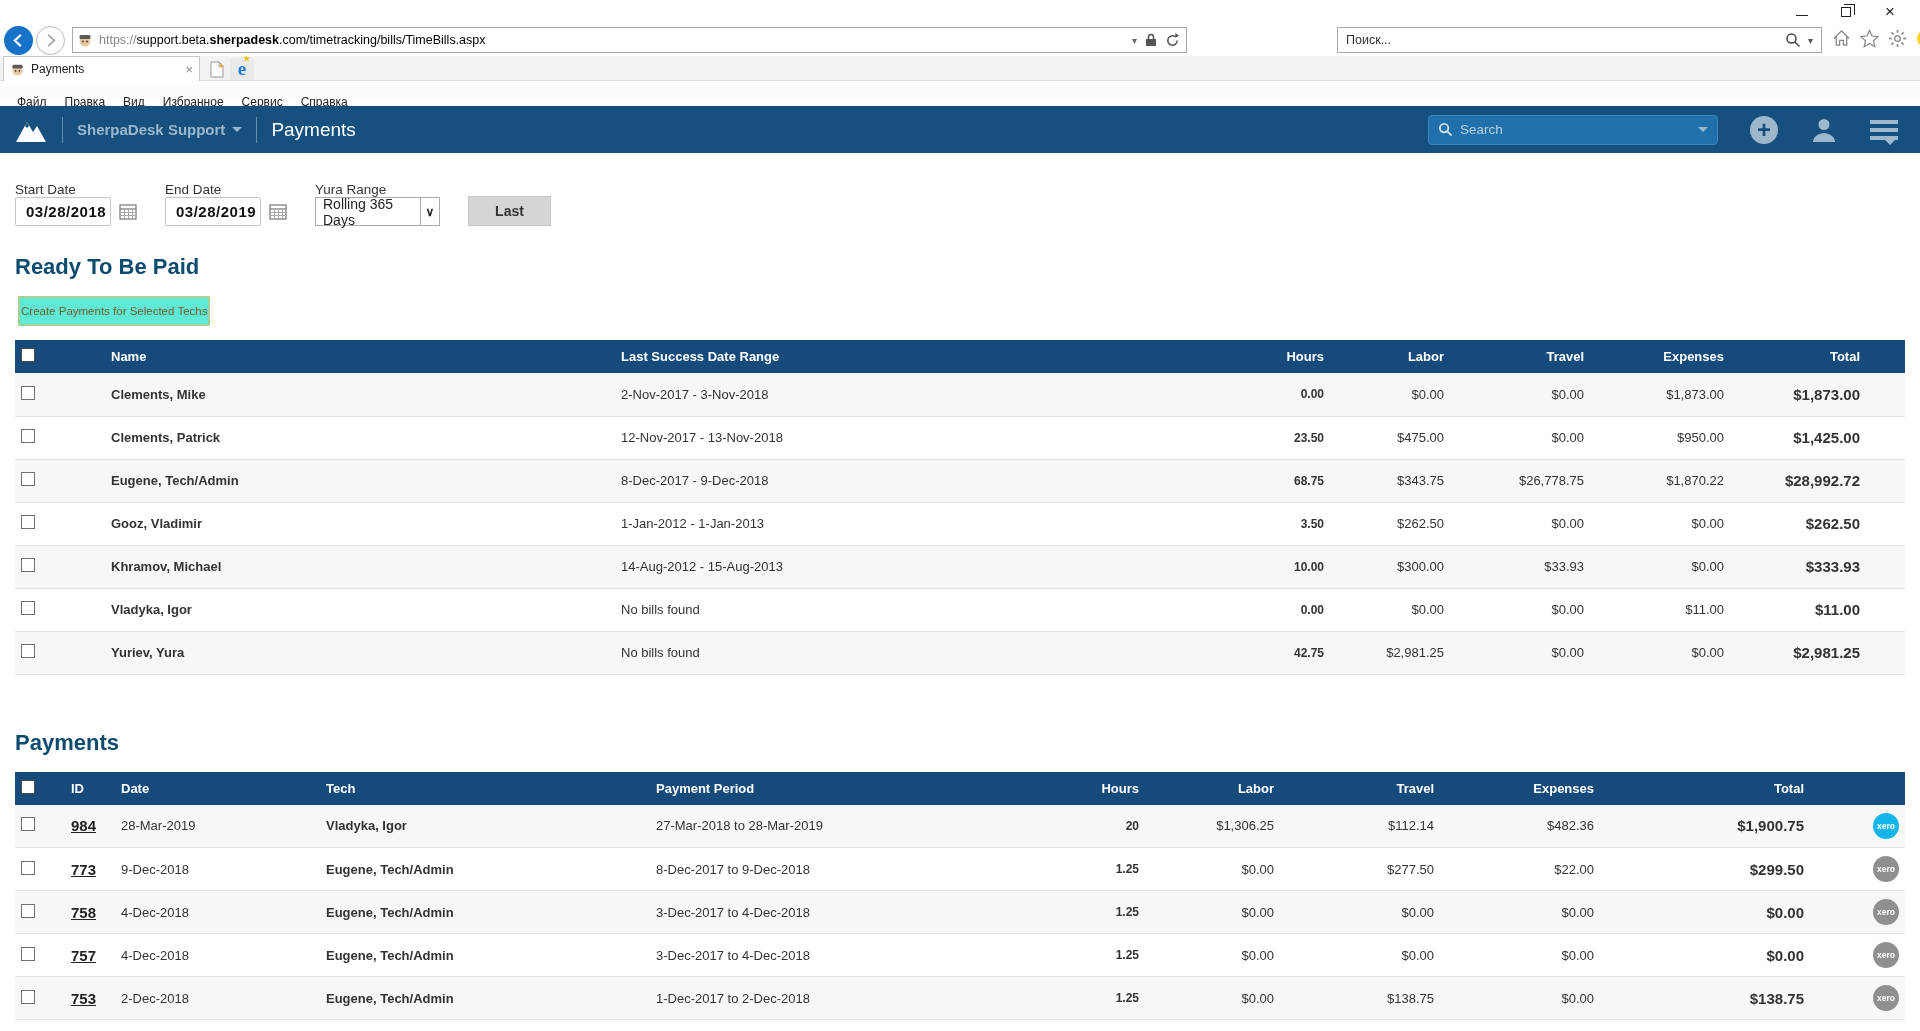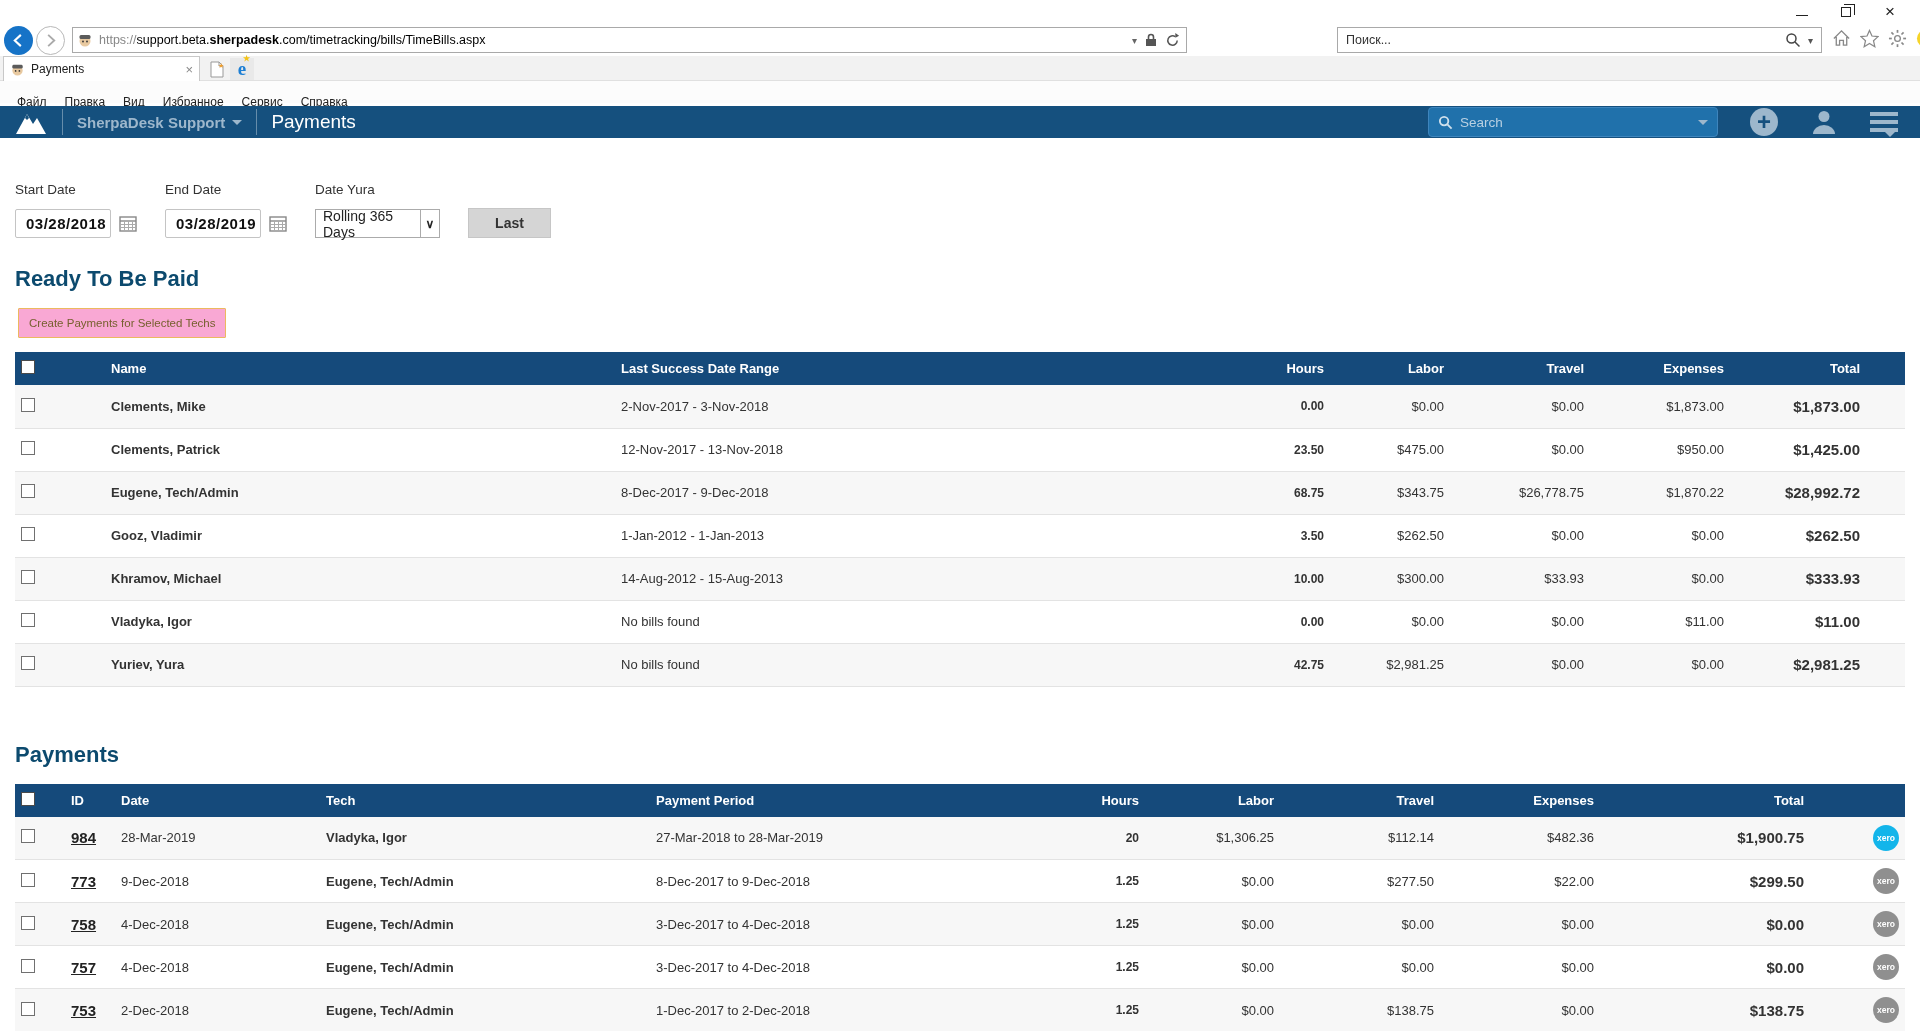--- a/index.html
+++ b/index.html
@@ -40,21 +40,21 @@
     align-items:center; justify-content:center; }
   .edge-btn { position:absolute; left:230px; top:2px; width:24px; height:22px; display:flex;
     align-items:center; justify-content:center; background:#e9e9e9; }
   .edge-e { color:#1d7fd4; font-size:19px; font-weight:bold; font-family:"Liberation Serif", serif; position:relative;}
   .edge-e:after{ content:"★"; position:absolute; right:-4px; top:-4px; font-size:8px; color:#f3c318;}
   .menubar { position:absolute; top:81px; left:0; width:1920px; height:22px; background:#fcfcfc; display:flex;
     align-items:center; padding-left:8px; gap:0; }
   .menu-item { font-size:12px; color:#222; padding:0 9px; cursor:default;margin-top:20px; }
 
   
-  .appheader { position:absolute; top:106px; left:0; width:1920px; height:32px; background:#15507e;
+  .appheader { position:absolute; top:106px; left:0; width:1920px; height:47px; background:#15507e;
     display:flex; align-items:center; }
   .logo { margin-left:14px; }
   .hdr-divider { width:1px; height:26px; background:rgba(255,255,255,.35); margin:0 14px; }
   .account-name { color:#9db7cc; font-size:15px; font-weight:bold; display:flex; align-items:center; gap:7px;}
   .caret-down { width:0; height:0; border-left:5px solid transparent; border-right:5px solid transparent;
     border-top:5px solid #9db7cc; display:inline-block; }
   .page-title { color:#fff; font-size:19px; }
   .hdr-right { margin-left:auto; display:flex; align-items:center; gap:32px; padding-right:22px; }
   .hdr-search { width:290px; height:30px; background:#2071ab; border:1px solid #3e85bd; border-radius:4px;
     display:flex; align-items:center; padding:0 9px; }
@@ -62,35 +62,35 @@
   .plus-circle { width:28px; height:28px; border-radius:50%; background:#9db7cc; color:#15507e;
     display:flex; align-items:center; justify-content:center; font-size:24px; font-weight:bold; line-height:1;}
   .burger { display:flex; flex-direction:column; gap:4px; position:relative; }
   .burger span{ width:28px; height:4px; background:#9db7cc; }
   .burger:after{ content:""; position:absolute; bottom:-5px; right:3px; width:0; height:0;
     border-left:5px solid transparent; border-right:5px solid transparent; border-top:5px solid #9db7cc;}
 
   
   .content { position:absolute; top:152px; left:0; width:1920px; }
   .filters { display:flex; gap:28px; padding:30px 0 0 15px; align-items:flex-end; }
-  .filter-group { display:flex; flex-direction:column; gap:12px; }
+  .filter-group { display:flex; flex-direction:column; gap:0; }
   .filter-label { font-size:13.5px; color:#333; }
   .date-wrap { display:flex; align-items:center; gap:8px; }
   .date-input { width:96px; height:29px; border:1px solid #c4c4c4; border-radius:2px; font-size:15px;
     font-weight:bold; color:#111; display:flex; align-items:center; padding-left:10px; letter-spacing:.5px;}
   .select-box { width:125px; height:29px; border:1px solid #ababab; display:flex; align-items:center;
     background:#fff; font-size:14px; color:#222; padding-left:7px; }
   .select-arrow { margin-left:auto; width:21px; height:27px; border-left:1px solid #ababab;
     display:flex; align-items:center; justify-content:center; font-size:12px; color:#222; font-weight:bold;}
   .apply-btn { height:30px; width:83px; background:#d5d5d5; border:1px solid #c6c6c6; font-size:14px;
     font-weight:bold; color:#333; display:flex; align-items:center; justify-content:center; cursor:pointer; }
 
   .section-title { font-size:22px; font-weight:bold; color:#0c4a6e; padding:28px 0 0 15px; }
-  .create-btn { margin:16px 0 14px 18px; background:#f9a8d4; border:1px solid #ecb95f; color:#77602f;
-    font-size:11.5px; padding:8px 10px; cursor:pointer; border-radius:1px; }
+  .create-btn { margin:16px 0 14px 18px; background:#5eead4; border:1px solid #ecb95f; color:#77602f;
+    font-size:11.5px; padding:8px 2px; cursor:pointer; border-radius:1px; }
 
   table { border-collapse:collapse; table-layout:fixed; margin-left:15px; width:1890px; }
   thead th { background:#154a7b; color:#fff; font-size:13px; font-weight:bold; height:24px;
     text-align:left; padding:8px 6px; }
   thead th.num { text-align:right; }
   tbody td { height:43px; font-size:13px; color:#333; padding:0 6px; border-bottom:1px solid #e3e3e3; }
   tbody tr:nth-child(odd) td { background:#f7f7f7; }
   tbody td.num { text-align:right; }
   td.name-cell, td.tech-cell { font-weight:bold; }
   td.hours-cell { font-weight:bold; font-size:12px; text-align:right; }
@@ -284,21 +284,21 @@
               <line x1="5.5" y1="6" x2="5.5" y2="16"></line>
               <line x1="9.5" y1="6" x2="9.5" y2="16"></line>
               <line x1="13.5" y1="6" x2="13.5" y2="16"></line>
               <line x1="1" y1="9.5" x2="17" y2="9.5"></line>
               <line x1="1" y1="12.5" x2="17" y2="12.5"></line>
             </g>
           </svg>
       </span>
     </div>
     <div class="filter-group">
-      <span class="filter-label">Date Yura</span>
+      <span class="filter-label">Yura Range</span>
       <span class="select-box">
         <span>Rolling 365 Days</span>
         <span class="select-arrow">∨</span>
       </span>
     </div>
     <div class="apply-btn">Last</div>
   </div>
 
   <div class="section-title">Ready To Be Paid</div>
   <button class="create-btn">Create Payments for Selected Techs</button>

